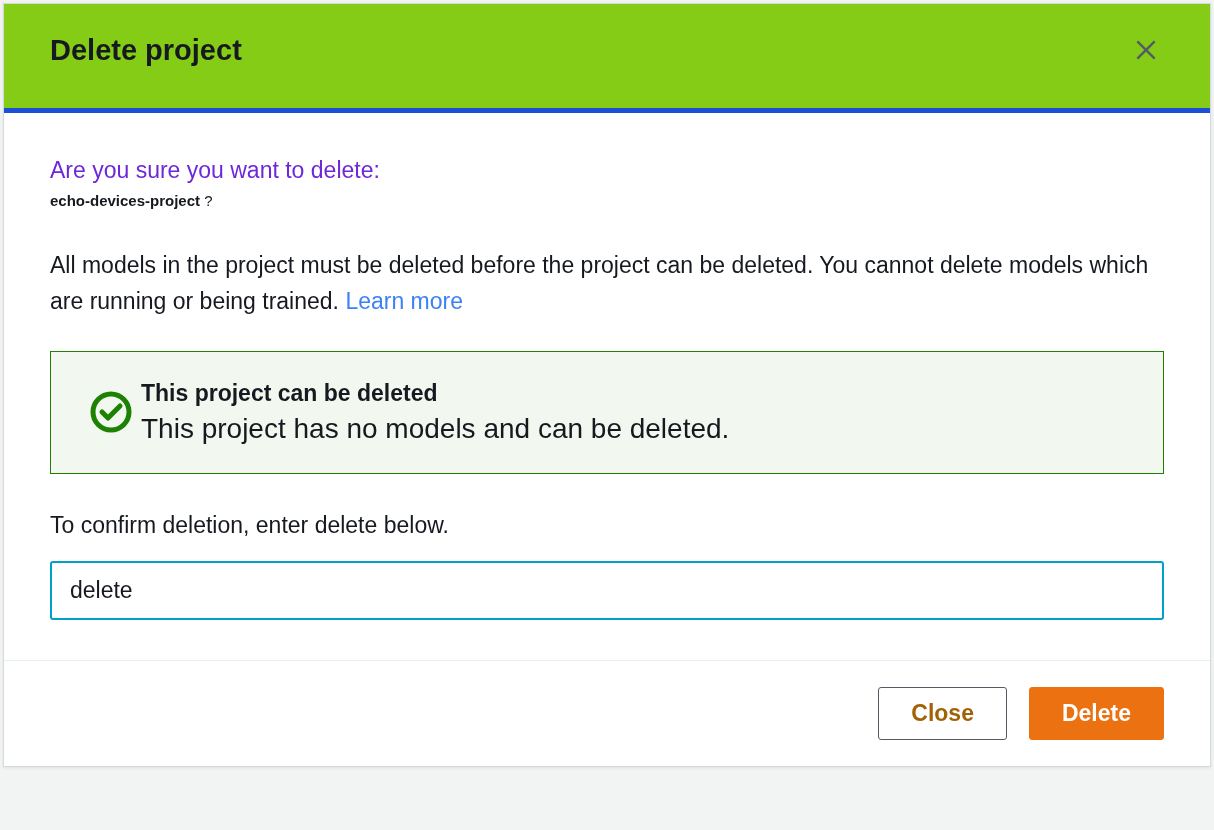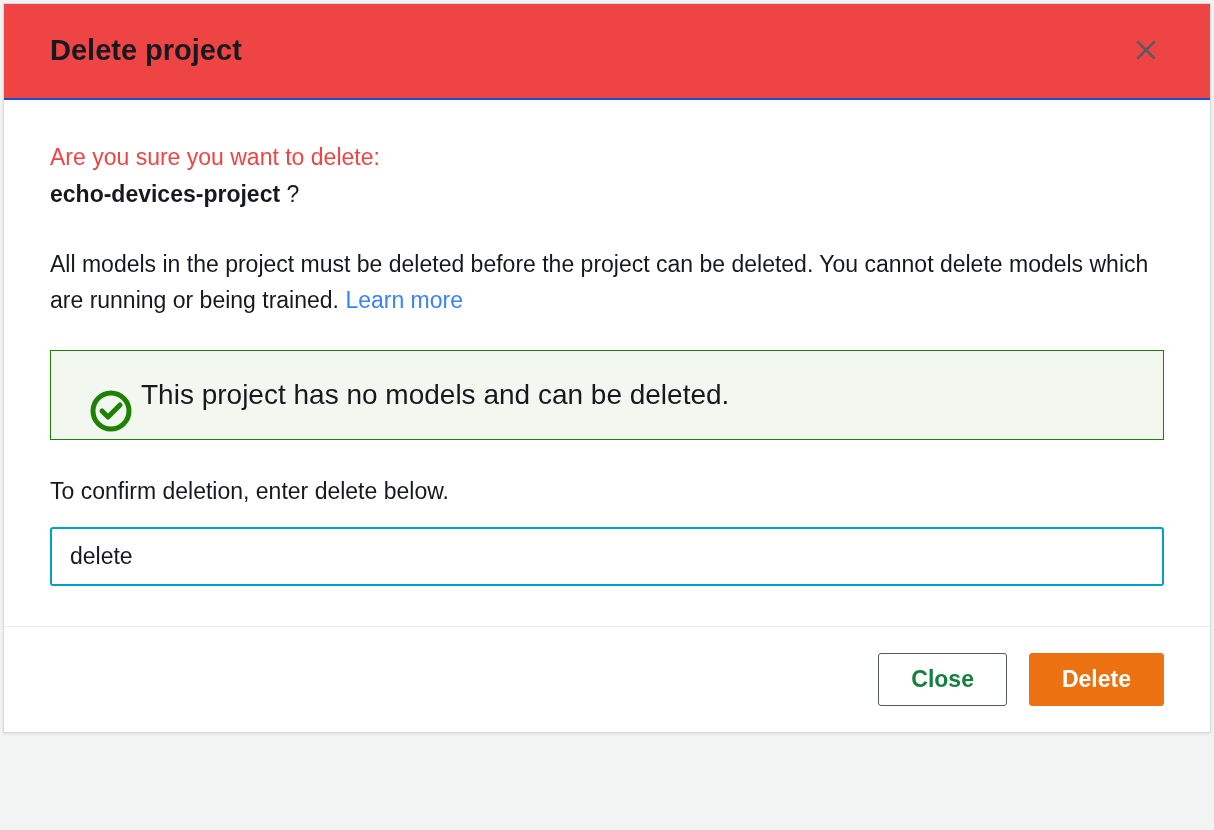--- a/index.html
+++ b/index.html
@@ -21,23 +21,23 @@
       left: 3px;
       right: 3px;
       background: #fff;
       border: 1px solid #d5dbdb;
       box-shadow: 0 1px 3px rgba(0,0,0,0.08);
     }
     .modal-header {
       display: flex;
       justify-content: space-between;
       align-items: center;
-      padding: 28px 46px 30px 46px;
-      border-bottom: 2px solid #1d4ed8;
-      background: #ef4444;
+      padding: 28px 46px 40px 46px;
+      border-bottom: 5px solid #1d4ed8;
+      background: #84cc16;
     }
     .modal-title {
       font-size: 29px;
       font-weight: 700;
       color: #16191f;
     }
     .close-icon {
       cursor: pointer;
       color: #545b64;
       display: inline-flex;
@@ -45,26 +45,26 @@
       justify-content: center;
       width: 36px;
       height: 36px;
     }
     .modal-body {
       padding: 40px 46px 40px 46px;
       background: #fff;
     }
     .confirm-question {
       font-size: 23px;
-      color: #ef4444;
+      color: #6d28d9;
       line-height: 1.5;
       margin-bottom: 2px;
     }
     .project-line {
-      font-size: 23px;
+      font-size: 15px;
       color: #16191f;
       line-height: 1.5;
       margin-bottom: 36px;
     }
     .project-line .name {
       font-weight: 700;
     }
     .warning-text {
       font-size: 23px;
       color: #16191f;
@@ -124,21 +124,21 @@
     .btn {
       font-size: 23px;
       font-weight: 700;
       padding: 12px 32px;
       border-radius: 3px;
       cursor: pointer;
       font-family: inherit;
     }
     .btn-secondary {
       background: #fff;
-      color: #15803d;
+      color: #a16207;
       border: 1px solid #545b64;
     }
     .btn-primary {
       background: #ec7211;
       color: #fff;
       border: 1px solid #ec7211;
     }
     .bg-noise {
       position: absolute;
       bottom: 0;
@@ -181,20 +181,21 @@
       <span>All models in the project must be deleted before the project can be deleted. You cannot delete models which are running or being trained. </span><a class="learn-more">Learn more</a>
     </div>
 
     <div class="status-box">
       <span class="status-icon">
         <svg width="44" height="44" viewBox="0 0 44 44">
           <circle cx="22" cy="22" r="18" fill="none" stroke="#1d8102" stroke-width="5"></circle>
           <path d="M13 22 L19 28 L31 16" fill="none" stroke="#1d8102" stroke-width="5" stroke-linecap="round" stroke-linejoin="round"></path>
         </svg>
       </span>
+      <div class="status-title">This project can be deleted</div>
       <div class="status-desc">This project has no models and can be deleted.</div>
     </div>
 
     <div class="input-label">To confirm deletion, enter delete below.</div>
     <input type="text" class="confirm-input" value="delete" style="">
   </div>
 
   <div class="modal-footer">
     <button class="btn btn-secondary">Close</button>
     <button class="btn btn-primary">Delete</button>

